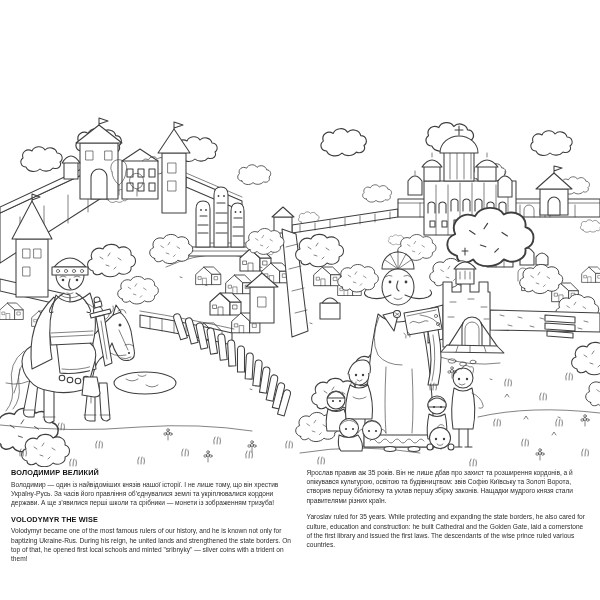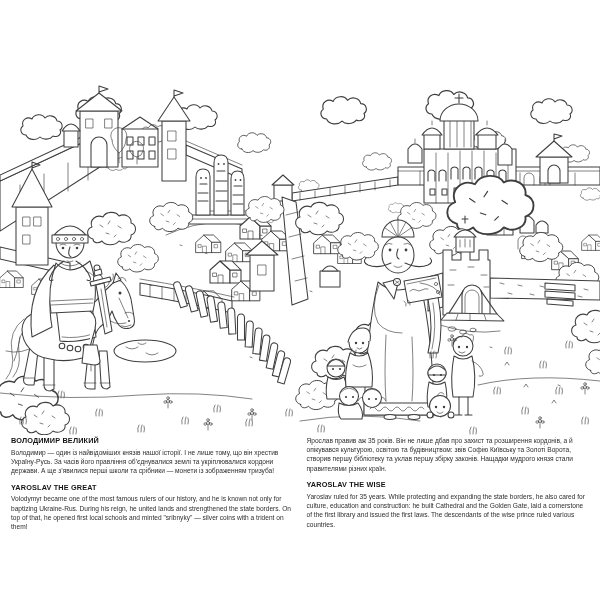--- a/index.html
+++ b/index.html
@@ -1,19 +1,19 @@
 <!DOCTYPE html>
 <html style="--bg: #ffffff; --line: #3f3f3f; --text: #2e2e2e; --head: #141414;"><head>
 <meta charset="utf-8">
 <style>
   :root{ --bg:#ffffff; --line:#3f3f3f; --text:#2e2e2e; --head:#141414; }
   html,body{margin:0;padding:0;}
   body{width:600px;height:600px;background:var(--bg);position:relative;overflow:hidden;
        font-family:"Liberation Sans","DejaVu Sans",sans-serif;}
-  .stage{position:absolute;inset:0;}
+  .stage{position:absolute;inset:0;margin-top:32px;}
   .art{position:absolute;left:0;top:85px;width:600px;height:350px;}
   
   .art svg *{stroke:var(--line);stroke-width:1.05;fill:none;stroke-linecap:round;stroke-linejoin:round;}
   .art svg .f{fill:#ffffff;}
   .art svg .k{fill:var(--line);stroke:none;}
   .art svg .t{stroke-width:.65;}
   .art svg .m{stroke-width:1.25;}
   
   .captions{position:absolute;left:11px;top:436px;width:578px;display:flex;gap:13px;}
   .captions section{flex:1;min-width:0;}
@@ -436,23 +436,22 @@
       <use href="#flower" transform="translate(585,302)"></use>
       <use href="#flower" transform="translate(540,336)"></use>
     </g>
   </svg>
   </div>
 
   <div class="captions">
     <section>
       <h3>ВОЛОДИМИР ВЕЛИКИЙ</h3>
       <p>Володимир — один із найвідоміших князів нашої історії. І не лише тому, що він хрестив Україну-Русь. За часів його правління об’єднувалися землі та укріплювалися кордони держави. А ще з’явилися перші школи та срібники — монети із зображенням тризуба!</p>
-      <h3>YAROSLAV THE GREAT</h3>
+      <h3>VOLODYMYR THE WISE</h3>
       <p>Volodymyr became one of the most famous rulers of our history, and he is known not only for baptizing Ukraine-Rus. During his reign, he united lands and strengthened the state borders. On top of that, he opened first local schools and minted "sribnyky" — silver coins with a trident on them!</p>
     </section>
     <section>
       <p>Ярослав правив аж 35 років. Він не лише дбав про захист та розширення кордонів, а й опікувався культурою, освітою та будівництвом: звів Софію Київську та Золоті Ворота, створив першу бібліотеку та уклав першу збірку законів. Нащадки мудрого князя стали правителями різних країн.</p>
-      <h3>YAROSLAV THE WISE</h3>
       <p>Yaroslav ruled for 35 years. While protecting and expanding the state borders, he also cared for culture, education and construction: he built Cathedral and the Golden Gate, laid a cornerstone of the first library and issued the first laws. The descendants of the wise prince ruled various countries.</p>
     </section>
   </div>
 
 </div>
 
 </body></html>

